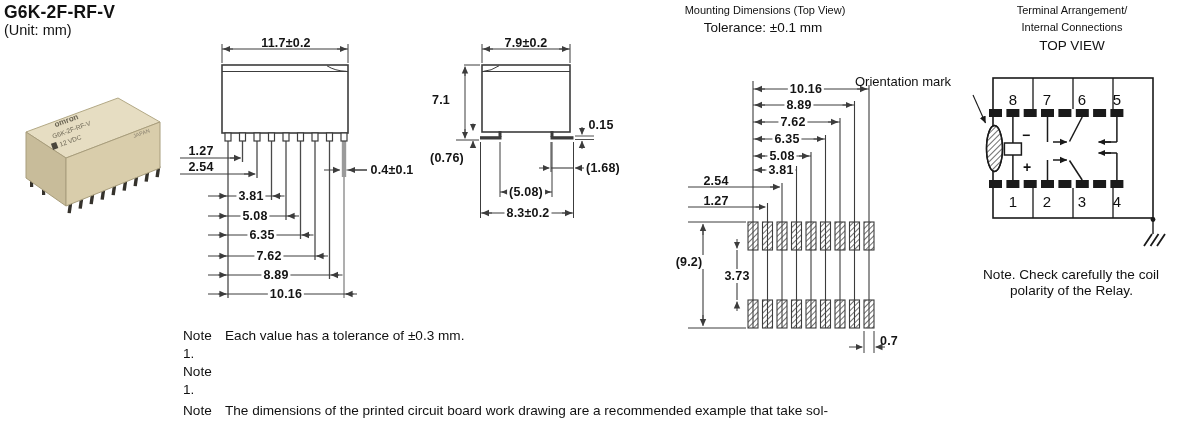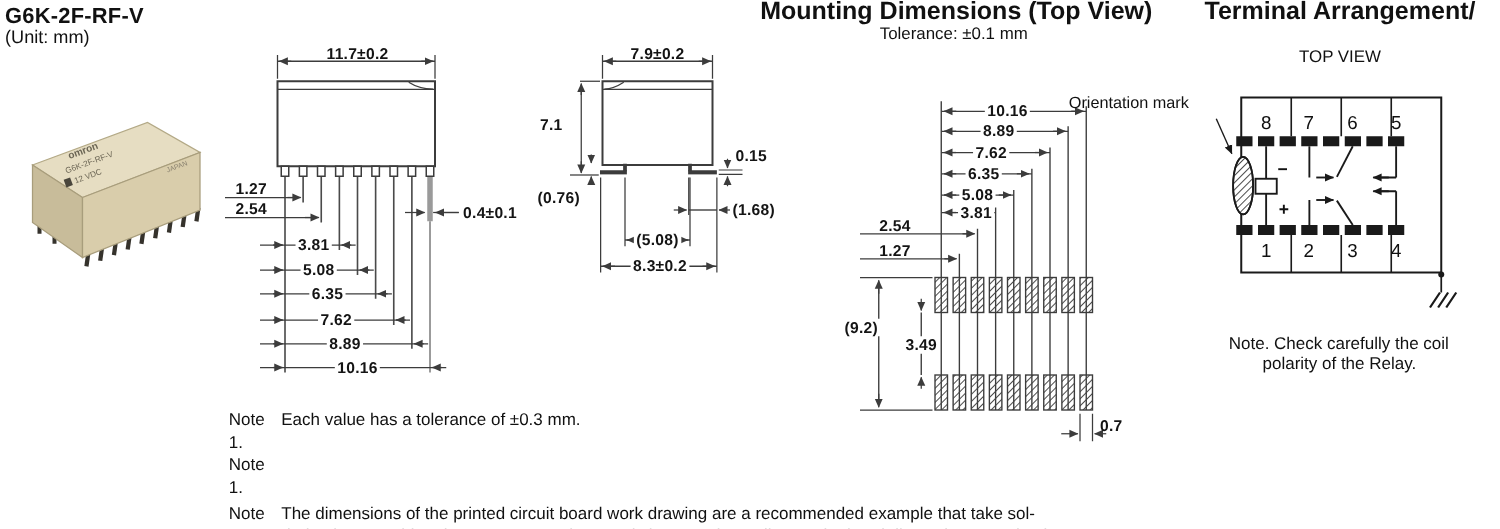--- a/index.html
+++ b/index.html
@@ -3,21 +3,21 @@
 <meta charset="utf-8">
 <style>
   html,body{margin:0;padding:0;background:#fff;}
   #page{position:relative;width:1200px;height:423px;background:#fff;overflow:hidden;
         font-family:"Liberation Sans", sans-serif;color:#111;}
   .abs{position:absolute;white-space:nowrap;}
   .ctr{transform:translate(-50%,-50%);}
   .dim{position:absolute;white-space:nowrap;font-size:12.5px;font-weight:bold;color:#141414;
        transform:translate(-50%,-50%);z-index:3;letter-spacing:0.2px;}
   .dim.bg{background:#fff;padding:0 2px;}
-  .hdr{font-size:20px;font-weight:bold;z-index:3;}
+  .hdr{font-size:11px;font-weight:normal;z-index:3;}
   .sub{font-size:13.5px;z-index:3;}
   .pin-num{position:absolute;transform:translate(-50%,-50%);font-size:15px;color:#101010;z-index:3;}
   .pol{position:absolute;transform:translate(-50%,-50%);font-size:14px;font-weight:bold;z-index:3;}
   .title{font-size:17.5px;font-weight:bold;letter-spacing:0.2px;}
   .unit{font-size:14.5px;}
   .note-block{position:absolute;left:183px;top:327px;font-size:13.6px;line-height:18px;z-index:3;}
   .note-row{display:flex;}
   .note-row.gap{margin-top:3px;}
   .note-label{width:42px;flex:none;}
   .note-text{white-space:pre-line;}
@@ -30,20 +30,21 @@
 
 <div id="page">
 
   <span class="abs title" style="left:4px;top:2px;">G6K-2F-RF-V</span>
   <span class="abs unit" style="left:4px;top:22px;">(Unit: mm)</span>
 
   <span class="abs ctr hdr" style="left:765px;top:10px;">Mounting Dimensions (Top View)</span>
   <span class="abs ctr sub" style="left:763px;top:27px;">Tolerance: ±0.1 mm</span>
 
   <span class="abs ctr hdr" style="left:1072px;top:10px;">Terminal Arrangement/</span>
+  <span class="abs ctr hdr" style="left:1072px;top:27px;">Internal Connections</span>
   <span class="abs ctr sub" style="left:1072px;top:45px;">TOP VIEW</span>
 
   <svg style="left:18px;top:92px;" width="150" height="132" viewBox="0 0 150 132">
     <g>
 
       <g fill="#35322c">
         <rect x="51" y="110" width="3.4" height="11" transform="rotate(8 51 110)"></rect>
         <rect x="62" y="105.5" width="3.4" height="11" transform="rotate(8 62 105.5)"></rect>
         <rect x="73" y="101" width="3.4" height="11" transform="rotate(8 73 101)"></rect>
         <rect x="84" y="96.5" width="3.4" height="11" transform="rotate(8 84 96.5)"></rect>
@@ -373,21 +374,21 @@
 
   <span class="dim bg" style="left:806px;top:89px;">10.16</span>
   <span class="dim bg" style="left:799px;top:105px;">8.89</span>
   <span class="dim bg" style="left:793px;top:122px;">7.62</span>
   <span class="dim bg" style="left:787px;top:139px;">6.35</span>
   <span class="dim bg" style="left:782px;top:156px;">5.08</span>
   <span class="dim bg" style="left:781px;top:170px;">3.81</span>
   <span class="dim" style="left:716px;top:181px;">2.54</span>
   <span class="dim" style="left:716px;top:201px;">1.27</span>
   <span class="dim bg" style="left:689px;top:262px;">(9.2)</span>
-  <span class="dim bg" style="left:737px;top:276px;">3.49</span>
+  <span class="dim bg" style="left:737px;top:276px;">3.73</span>
   <span class="dim" style="left:889px;top:341px;">0.7</span>
   <span class="orient-lbl" style="left:855px;top:74px;text-align:center;">Orientation mark</span>
 
   <span class="pin-num" style="left:1013px;top:99px;">8</span>
   <span class="pin-num" style="left:1047px;top:99px;">7</span>
   <span class="pin-num" style="left:1082px;top:99px;">6</span>
   <span class="pin-num" style="left:1117px;top:99px;">5</span>
   <span class="pin-num" style="left:1013px;top:201px;">1</span>
   <span class="pin-num" style="left:1047px;top:201px;">2</span>
   <span class="pin-num" style="left:1082px;top:201px;">3</span>

